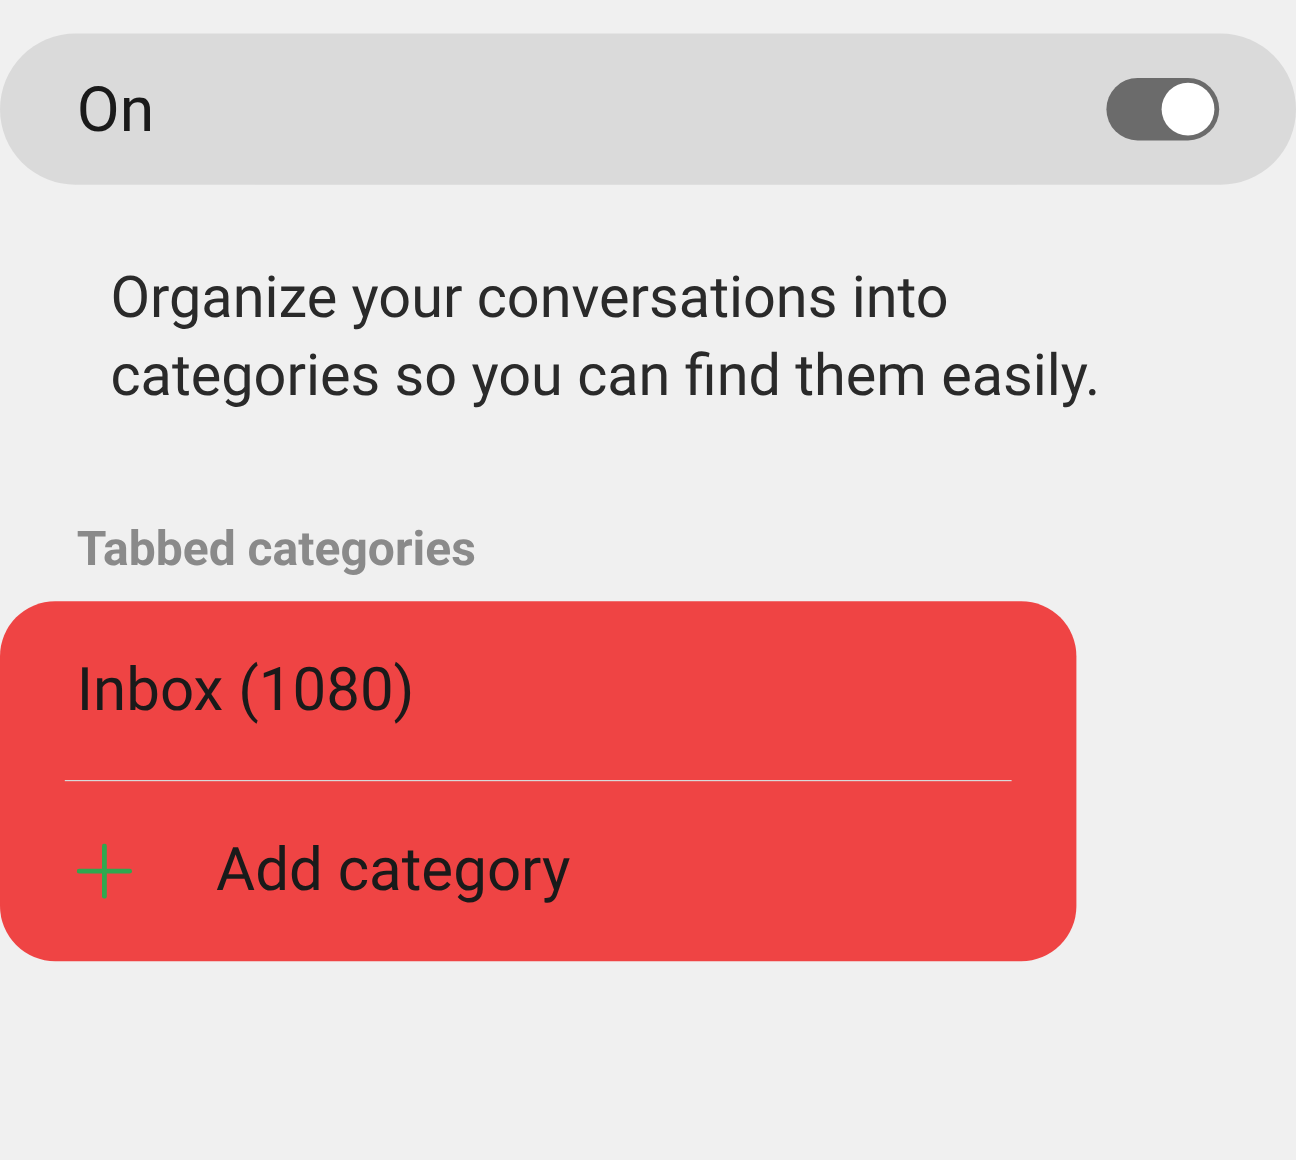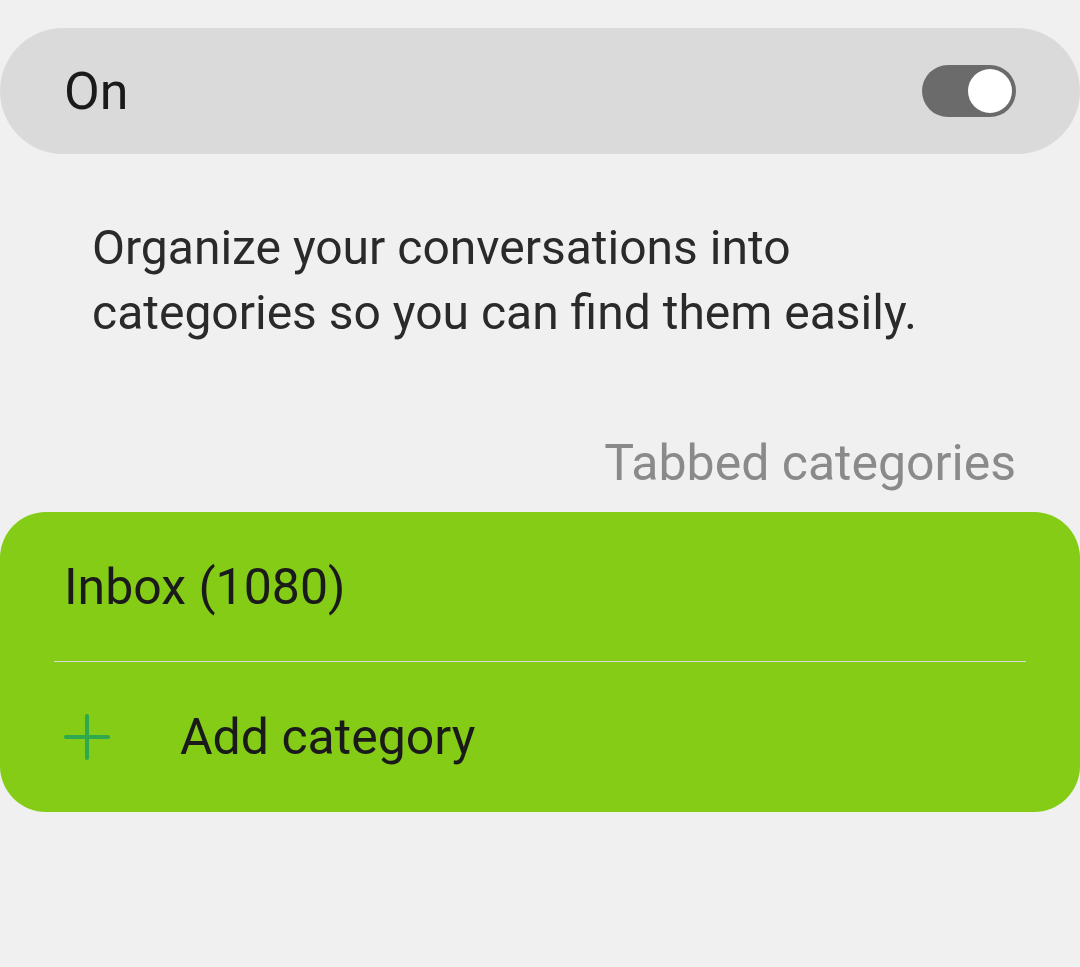--- a/index.html
+++ b/index.html
@@ -48,31 +48,30 @@
       right: 4px;
     }
     .description {
       font-size: 48px;
       color: #2a2a2a;
       line-height: 1.35;
       padding: 62px 64px 0 64px;
       margin-left: 28px;
     }
     .section-header {
-      font-size: 50px;
+      font-size: 40px;
       color: #8a8a8a;
-      font-weight: 400;
+      font-weight: 700;
       padding: 88px 64px 20px 64px;
-      text-align: right;
     }
     .category-list {
-      background: #84cc16;
+      background: #ef4444;
       border-radius: 46px;
       margin: 0 0;
-      width: 1080px;
+      width: 897px;
       overflow: hidden;
     }
     .category-item {
       display: flex;
       align-items: center;
       height: 150px;
       padding: 0 64px;
       position: relative;
       cursor: pointer;
     }

